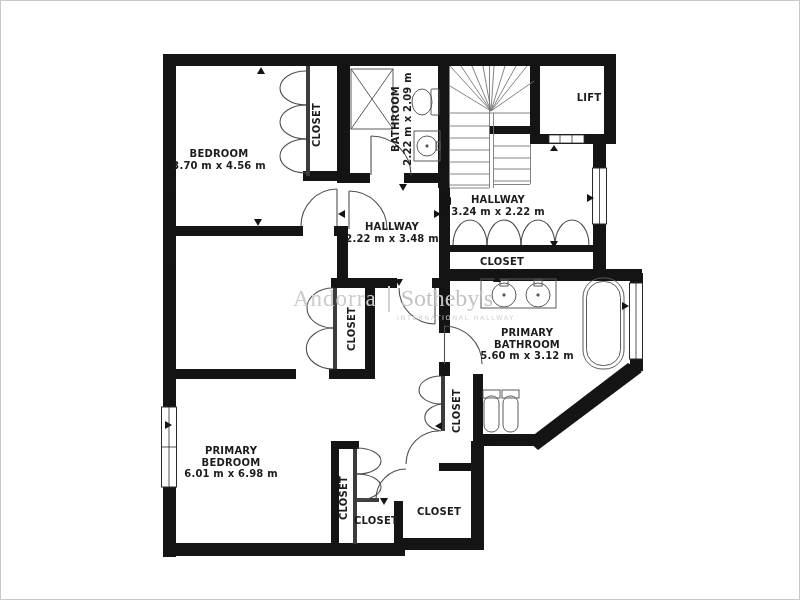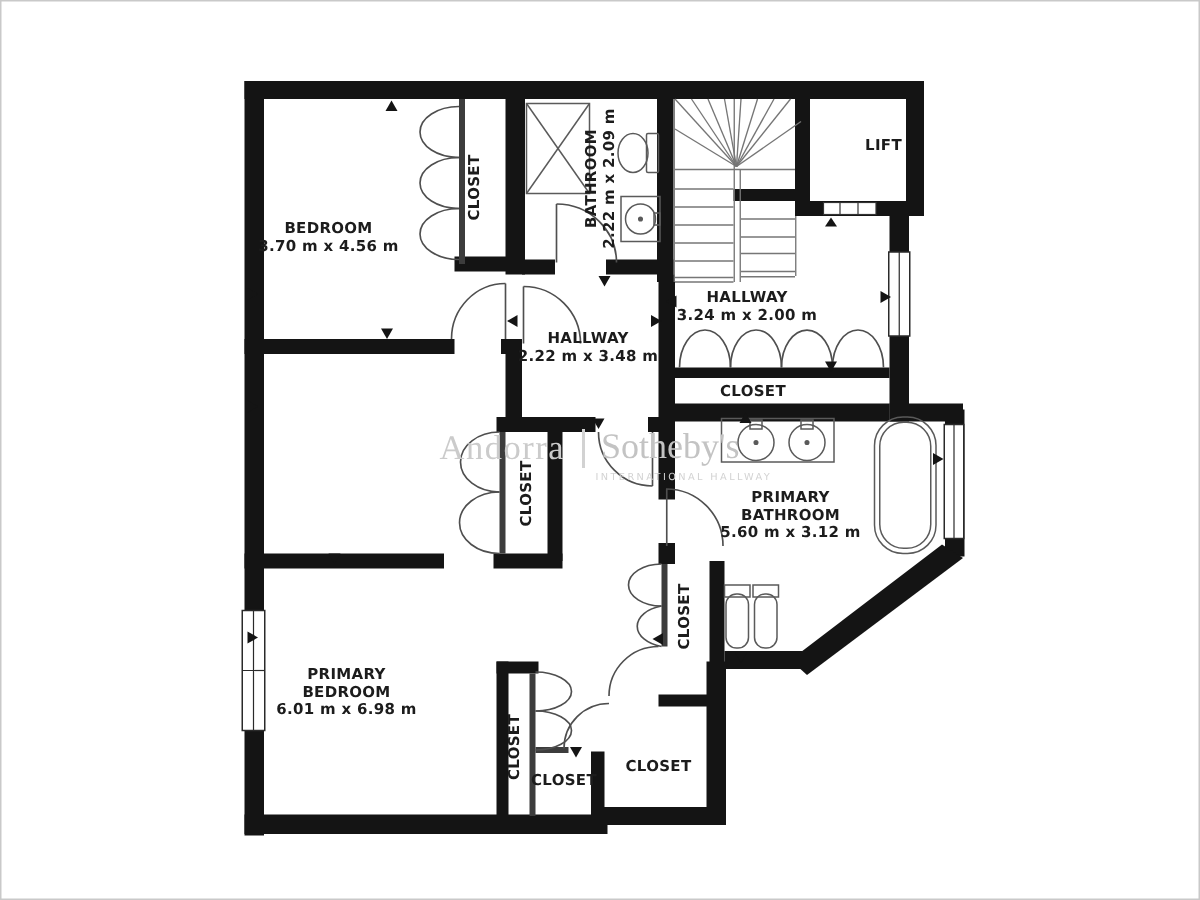--- a/index.html
+++ b/index.html
@@ -257,21 +257,21 @@
     <div>BATHROOM</div>
     <div class="dims">2.22 m x 2.09 m</div>
   </div>
 
   <div class="lbl" style="left:568px;top:97px;padding-left:40px;">
     <div>LIFT</div>
   </div>
 
   <div class="lbl" style="left:497px;top:204px;">
     <div>HALLWAY</div>
-    <div class="dims">3.24 m x 2.00 m</div>
+    <div class="dims">3.24 m x 2.22 m</div>
   </div>
 
   <div class="lbl" style="left:501px;top:261px;">
     <div>CLOSET</div>
   </div>
 
   <div class="lbl" style="left:391px;top:231px;">
     <div>HALLWAY</div>
     <div class="dims">2.22 m x 3.48 m</div>
   </div>

